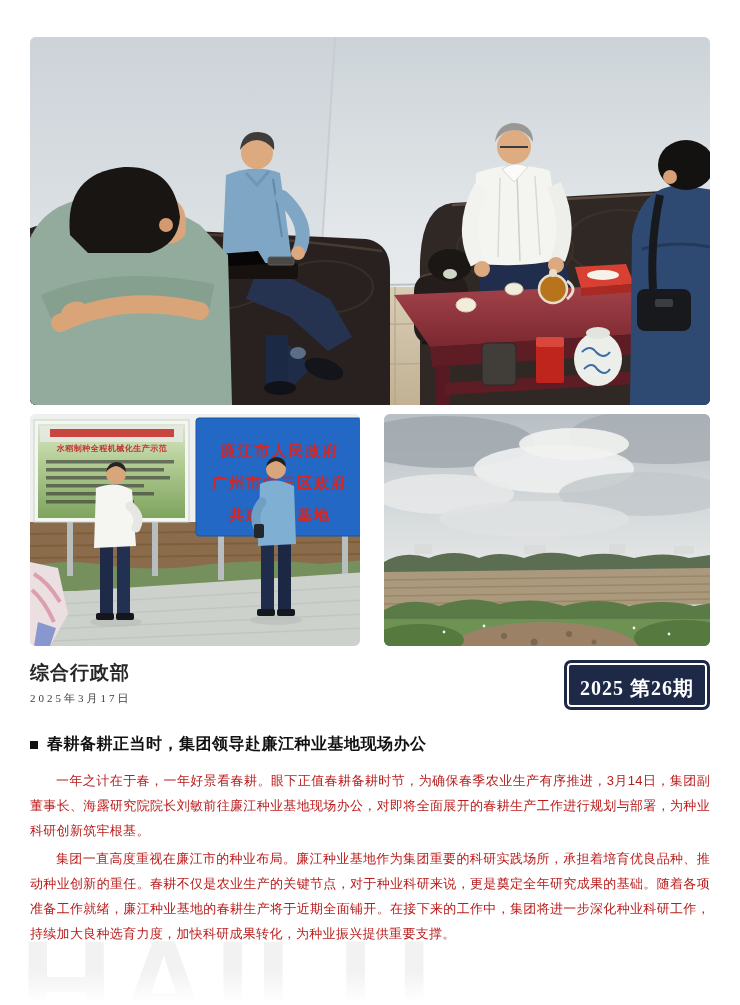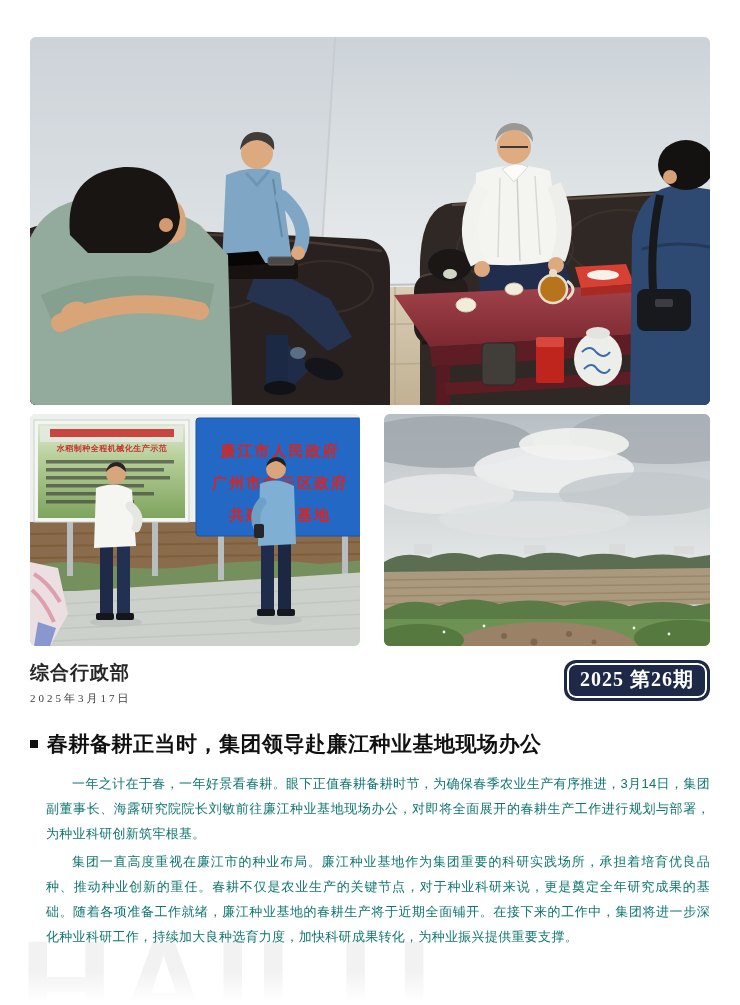--- a/index.html
+++ b/index.html
@@ -14,30 +14,30 @@
   .photo-row{display:flex;gap:24px;margin-top:9px;}
   .photo-left{width:337px;height:232px;}
   .photo-right{width:333px;height:232px;}
 
   .meta-row{display:flex;justify-content:space-between;align-items:flex-start;margin-top:14px;}
   .dept{font-family:"Liberation Serif",serif;font-weight:700;font-size:19px;color:#262626;letter-spacing:1px;}
   .date{font-family:Liberation Serif, serif;font-size:11px;color:#3d3d3d;letter-spacing:3px;margin-top:5px;}
   .badge{
     font-family:"Liberation Serif",serif;font-weight:700;font-size:20px;color:#ffffff;
     background:#1d2946;border:3px solid #1d2946;box-shadow:inset 0 0 0 2px #ffffff;
-    border-radius:12px;padding:3px 13px 5px;letter-spacing:1px;white-space:nowrap;
+    border-radius:7px;padding:12px 13px 5px;letter-spacing:1px;white-space:nowrap;
   }
 
   .headline{display:flex;align-items:center;gap:9px;margin:24px 0 0 0;
-    font-size:21px;font-weight:700;color:#111111;letter-spacing:.5px;}
+    font-size:16px;font-weight:700;color:#111111;letter-spacing:.5px;}
   .bullet{width:8px;height:8px;background:#111111;flex:0 0 auto;}
 
   .article{margin-top:13px;}
   .article p{
-    margin:0 0 3px 16px;font-size:13px;line-height:25px;color:#0f766e;
+    margin:0 0 3px 0;font-size:13px;line-height:25px;color:#b91c1c;
     text-align:justify;text-indent:2em;letter-spacing:.3px;
   }
 
   .watermark{
     position:absolute;left:20px;top:912px;z-index:0;
     font-family:"Liberation Sans",sans-serif;font-weight:900;font-size:128px;
     letter-spacing:5px;color:#f2f2f2;user-select:none;white-space:nowrap;
   }
   .wm-fade{position:absolute;left:0;right:0;bottom:0;height:34px;z-index:0;
     background:linear-gradient(to bottom,rgba(255,255,255,0),#ffffff 90%);}

